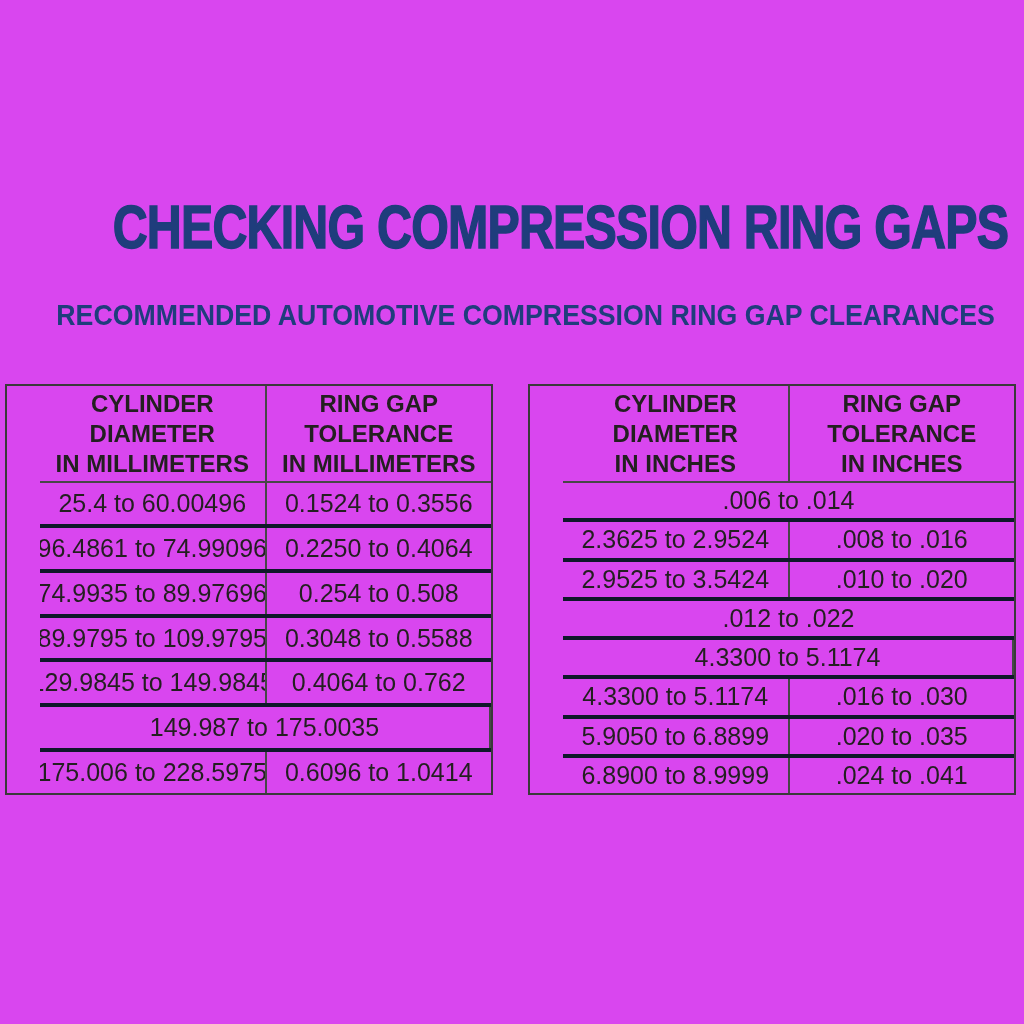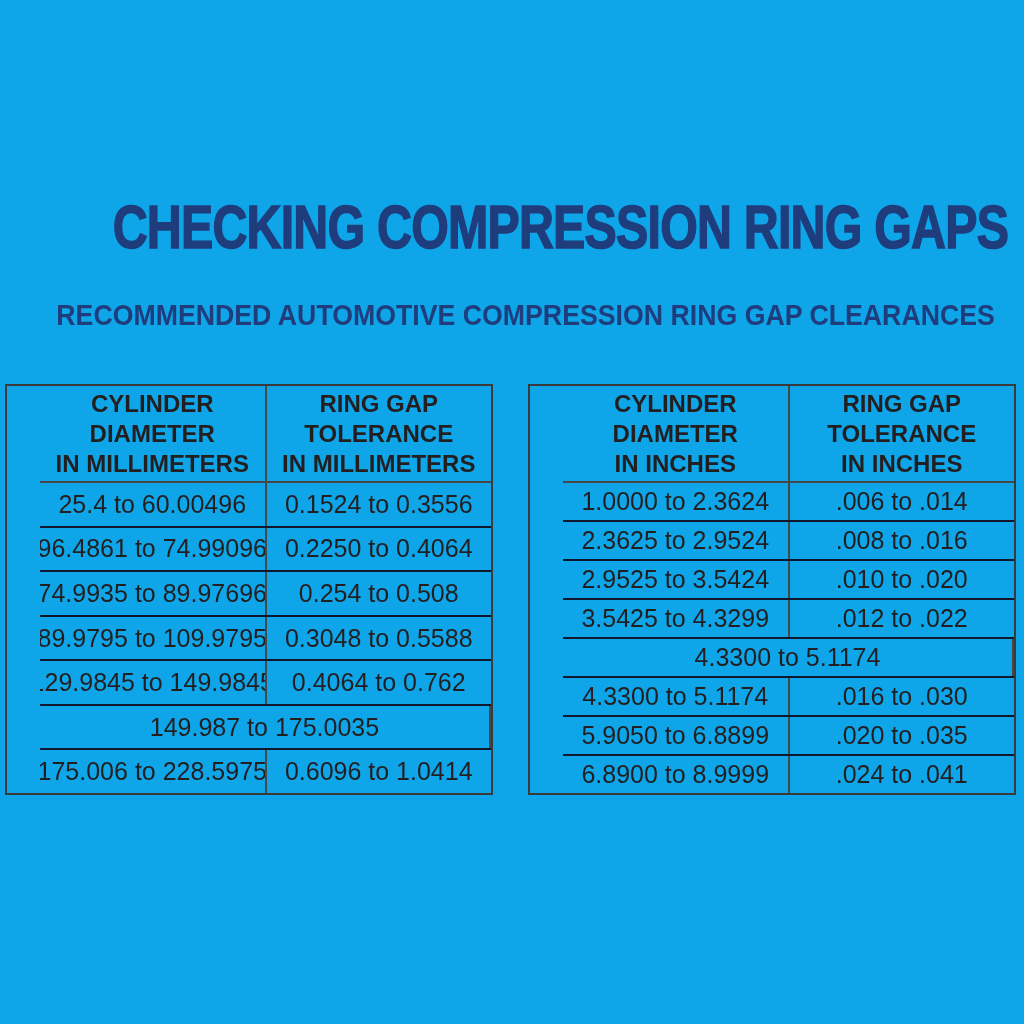--- a/index.html
+++ b/index.html
@@ -5,21 +5,21 @@
   html, body {
     margin: 0;
     padding: 0;
     background: #ffffff;
     font-family: "Liberation Sans", sans-serif;
   }
   .page {
     position: relative;
     width: 1024px;
     height: 1024px;
-    background: #0ea5e9;
+    background: #d946ef;
     overflow: hidden;
   }
   .main-title {
     position: absolute;
     top: 197px;
     left: 0;
     width: 1024px;
     text-align: center;
     font-size: 62px;
     font-weight: 700;
@@ -55,21 +55,21 @@
     display: flex;
     flex-direction: column;
     color: #231f20;
     padding-left: 33px;
   }
   .rg-table.mm { left: 5px; }
   .rg-table.inch { left: 528px; }
   .t-row {
     display: flex;
     flex: 1;
-    border-bottom: 2px solid #0f172a;
+    border-bottom: 4px solid #0f172a;
   }
   .t-row:last-child { border-bottom: none; }
   .t-row.head {
     flex: 0 0 95px;
     border-bottom: 2px solid #474747;
   }
   .t-cell {
     flex: 1 1 50%;
     display: flex;
     flex-direction: column;
@@ -146,33 +146,31 @@
         <span class="head-line">DIAMETER</span>
         <span class="head-line">IN INCHES</span>
       </div>
       <div class="t-cell">
         <span class="head-line">RING GAP</span>
         <span class="head-line">TOLERANCE</span>
         <span class="head-line">IN INCHES</span>
       </div>
     </div>
     <div class="t-row">
-      <div class="t-cell first">1.0000 to 2.3624</div>
       <div class="t-cell">.006 to .014</div>
     </div>
     <div class="t-row">
       <div class="t-cell first">2.3625 to 2.9524</div>
       <div class="t-cell">.008 to .016</div>
     </div>
     <div class="t-row">
       <div class="t-cell first">2.9525 to 3.5424</div>
       <div class="t-cell">.010 to .020</div>
     </div>
     <div class="t-row">
-      <div class="t-cell first">3.5425 to 4.3299</div>
       <div class="t-cell">.012 to .022</div>
     </div>
     <div class="t-row">
       <div class="t-cell first">4.3300 to 5.1174</div>
     </div>
     <div class="t-row">
       <div class="t-cell first">4.3300 to 5.1174</div>
       <div class="t-cell">.016 to .030</div>
     </div>
     <div class="t-row">

